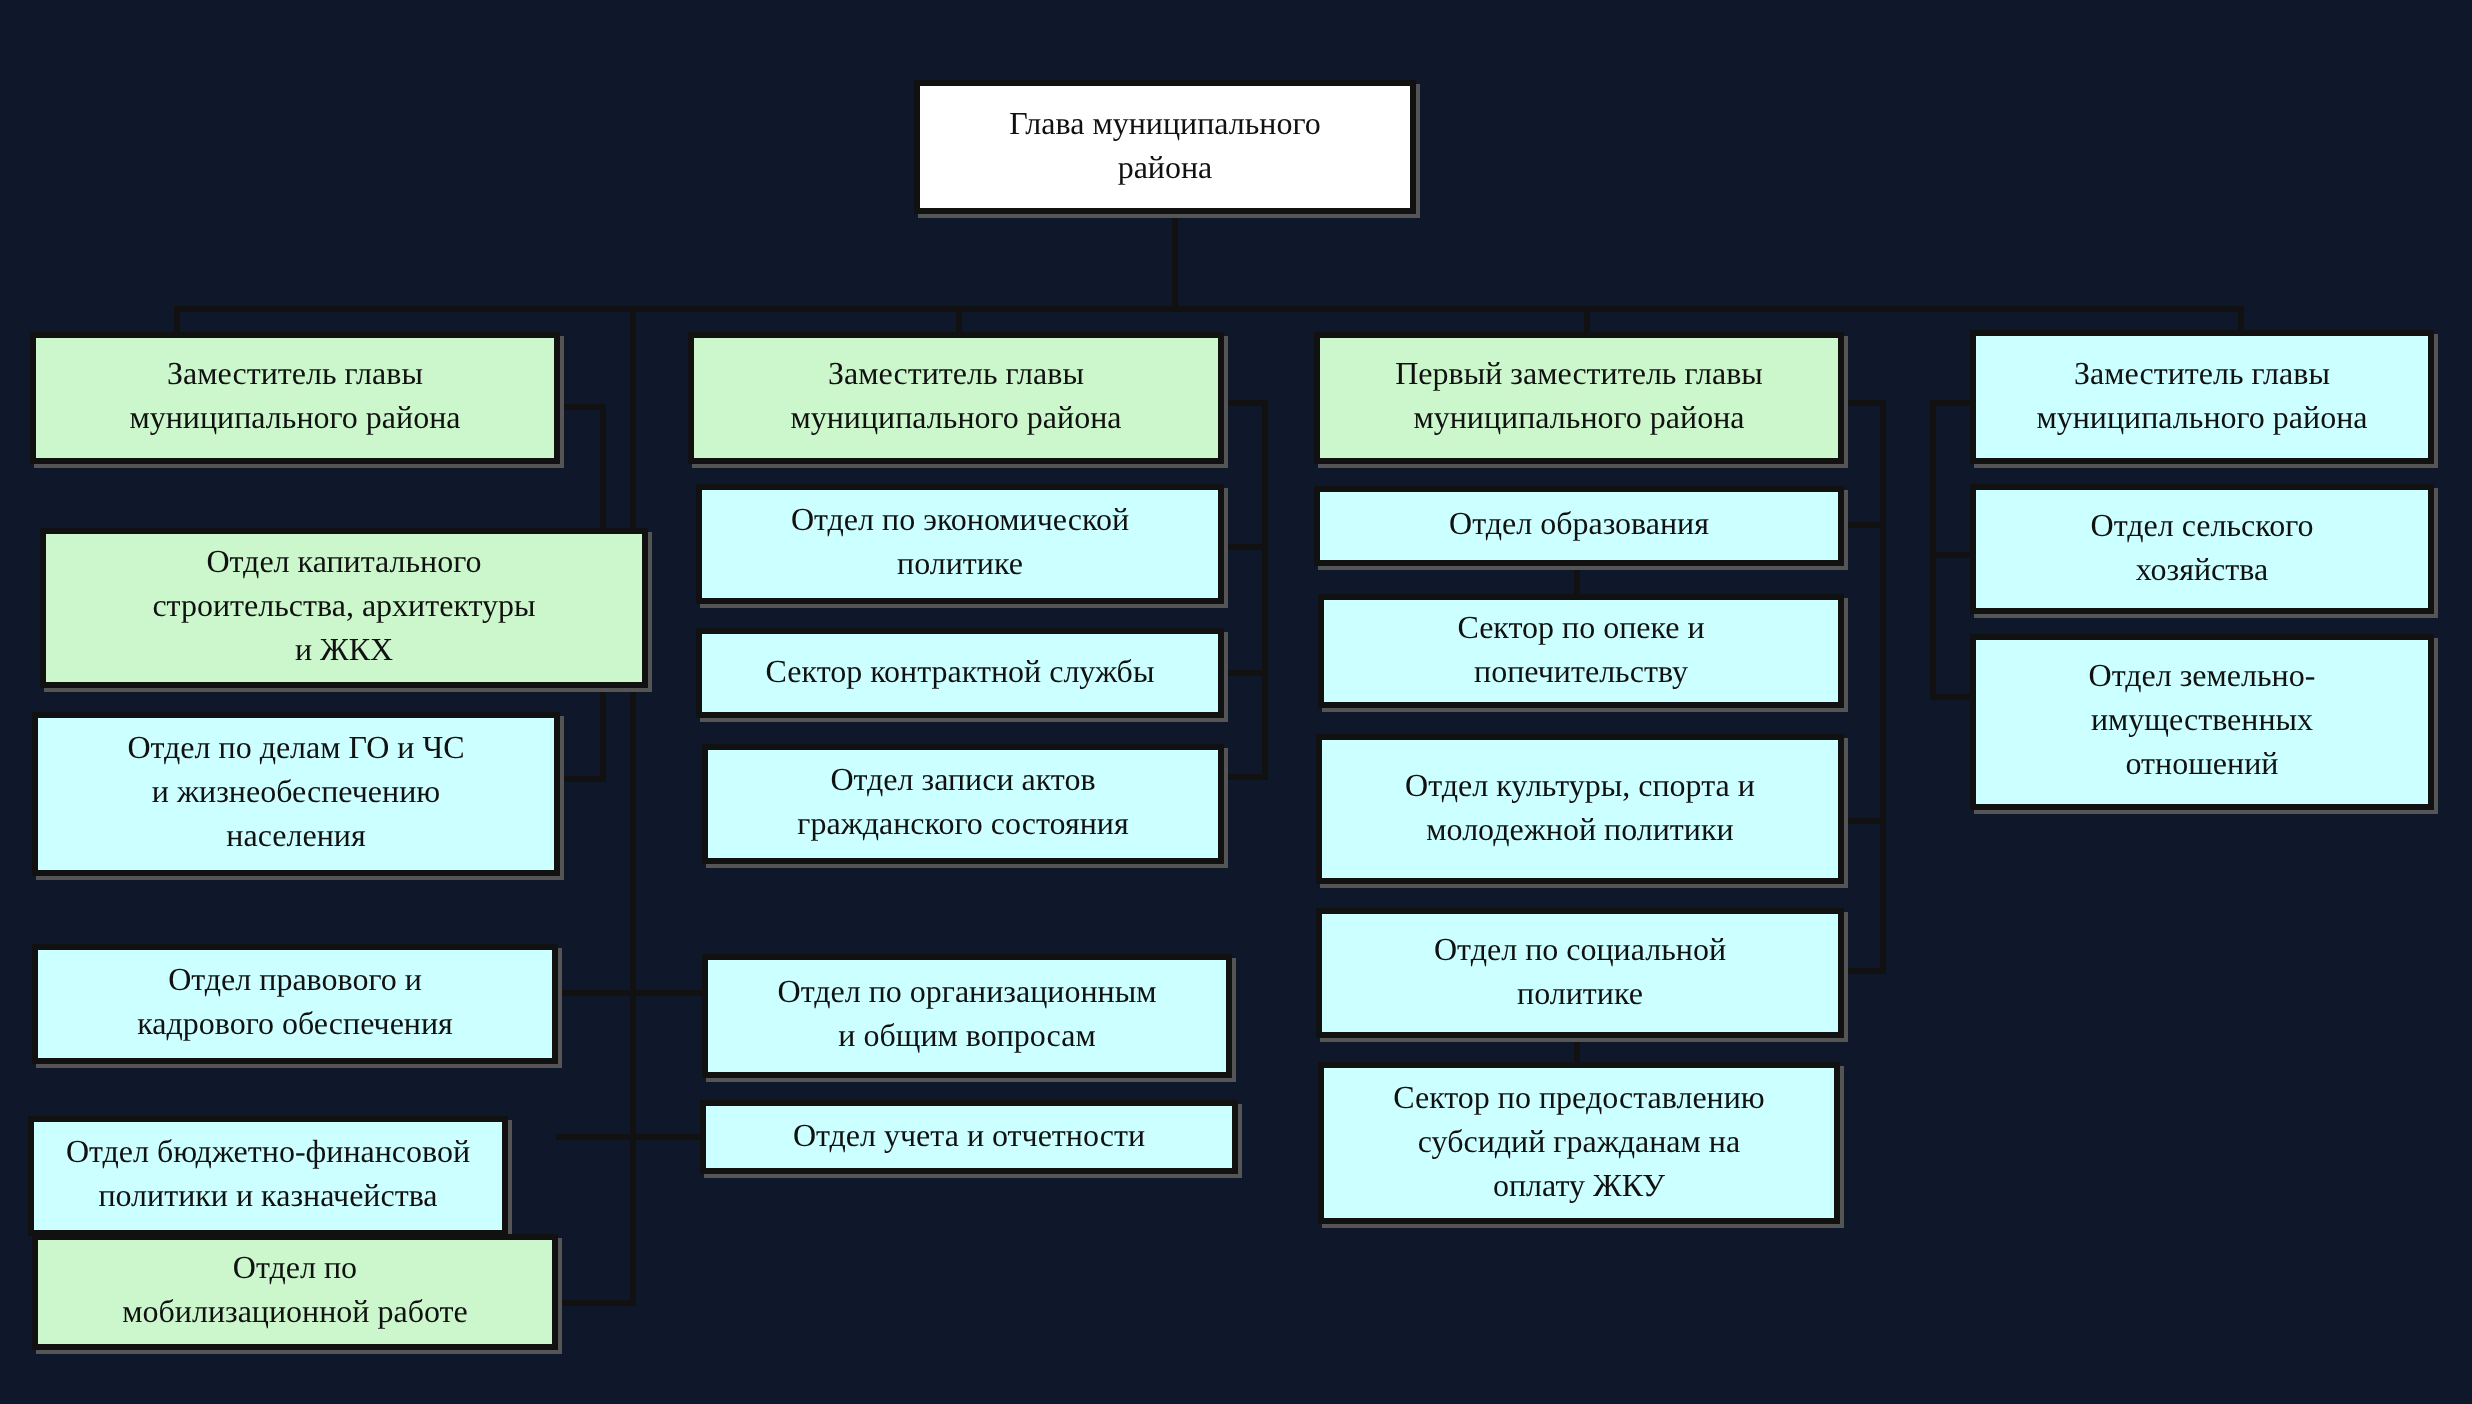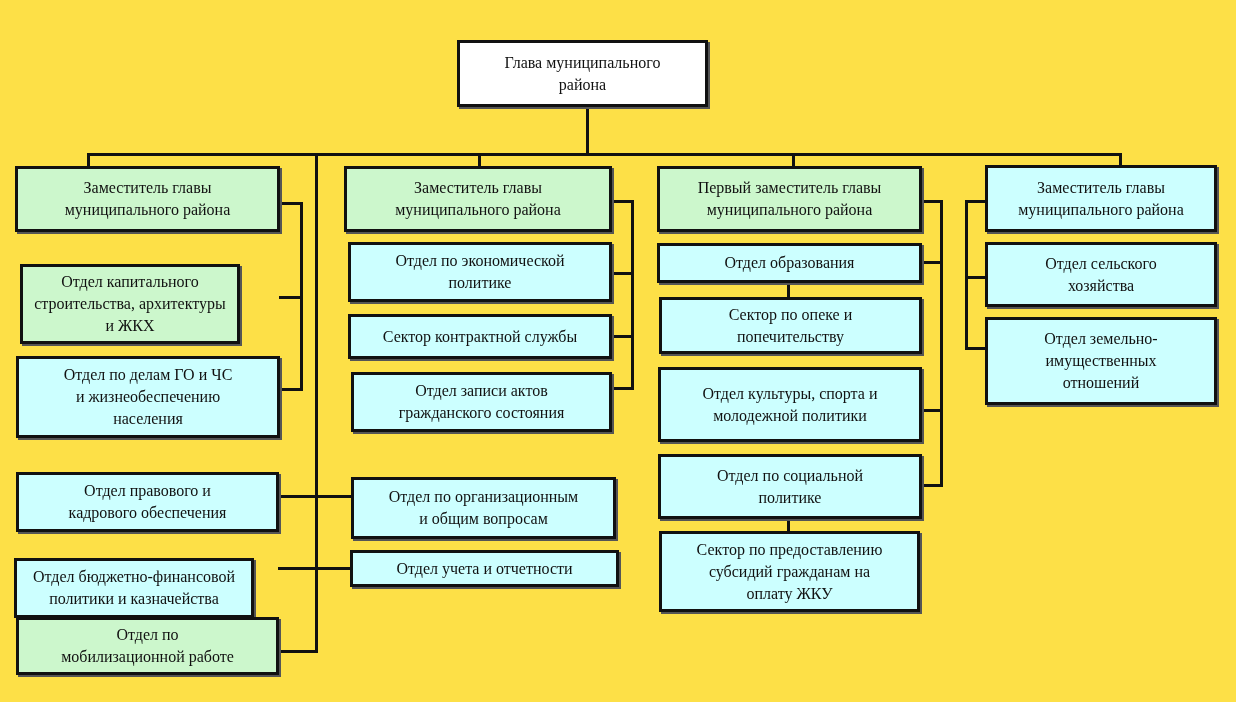--- a/index.html
+++ b/index.html
@@ -1,16 +1,16 @@
 <!DOCTYPE html>
 <html><head>
 <meta charset="utf-8">
 <style>
   html, body { margin: 0; padding: 0; background: #ffffff; }
-  #stage { position: relative; width: 1236px; height: 702px; overflow: hidden; background: #fde047; }
+  #stage { position: relative; width: 1236px; height: 702px; overflow: hidden; background: #0f172a; }
   .box {
     position: absolute; box-sizing: border-box; border: 3px solid #111;
     display: flex; align-items: center; justify-content: center; text-align: center;
     font-family: "Liberation Serif", "DejaVu Serif", serif; font-size: 16px; line-height: 22px;
     color: #111; box-shadow: 2px 2px 0 #555; padding: 0 4px;
   }
   .box span { white-space: pre-line; }
   .white { background: #ffffff; }
   .green { background: #ccf7cc; }
   .blue  { background: #ccffff; }
@@ -59,21 +59,21 @@
 
   <div class="box white" style="left:457px;top:40px;width:251px;height:67px;">
       <span>Глава муниципального
 района</span>
     </div>
 
   <div class="box green" style="left:15px;top:166px;width:265px;height:66px;">
       <span>Заместитель главы
 муниципального района</span>
     </div>
-  <div class="box green" style="left:20px;top:264px;width:220px;height:80px;justify-content:center;">
+  <div class="box green" style="left:20px;top:264px;width:304px;height:80px;justify-content:center;">
       <span>Отдел капитального
 строительства, архитектуры
 и ЖКХ</span>
     </div>
   <div class="box blue" style="left:16px;top:356px;width:264px;height:82px;text-align:center;">
       <span>Отдел по делам ГО и ЧС
 и жизнеобеспечению
 населения</span>
     </div>
 

